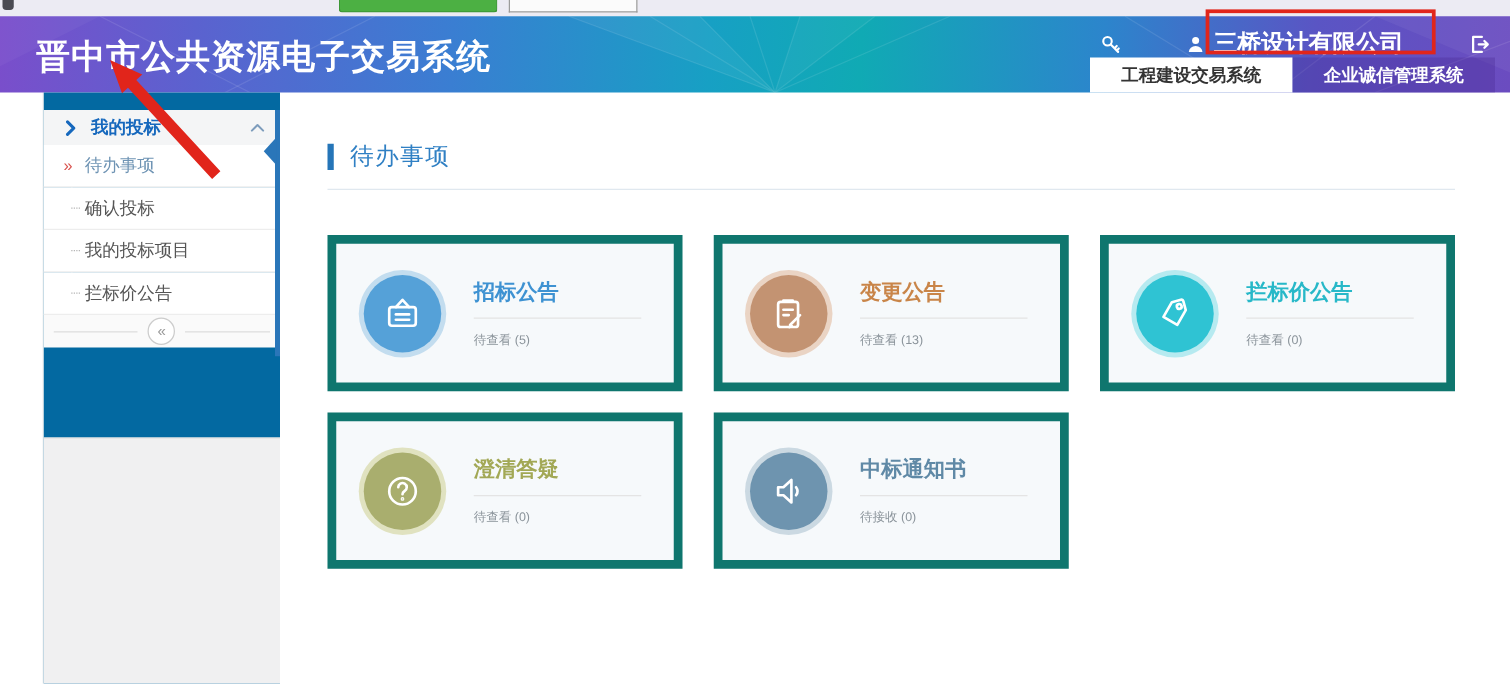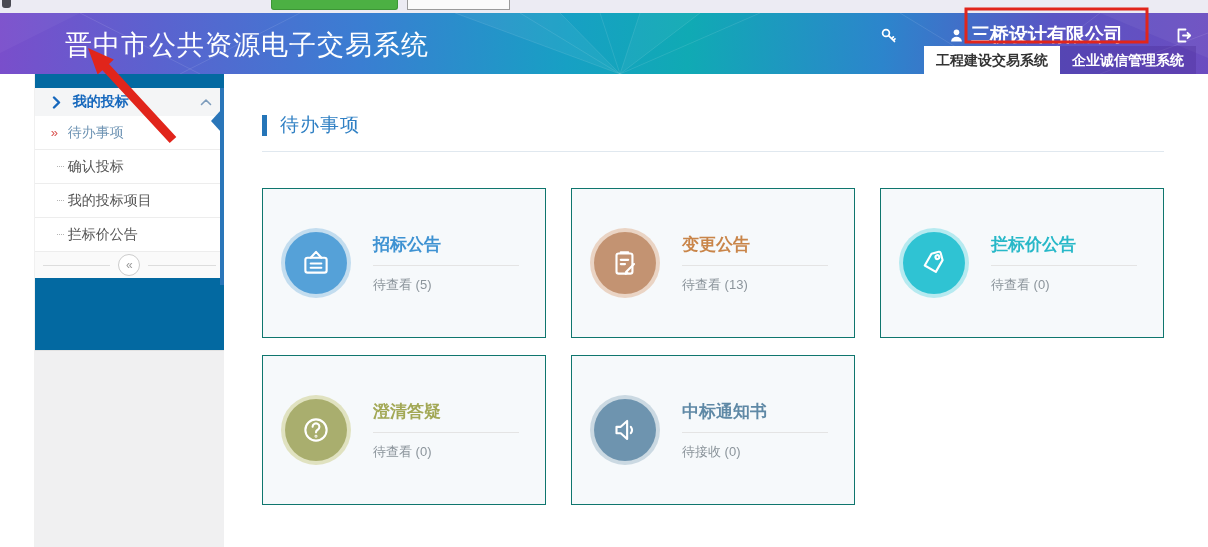--- a/index.html
+++ b/index.html
@@ -9,28 +9,28 @@
   
   .top-strip { position:relative; height:13px; background:#ecebf3; }
   .strip-glyph { position:absolute; left:2px; top:0; width:9px; height:8px; background:#4a4a52; border-radius:0 0 3px 3px; }
   .strip-green-btn { position:absolute; left:271px; top:0; width:127px; height:10px; background:#4cb043; border:1px solid #3d9636; border-top:none; border-radius:0 0 3px 3px; }
   .strip-box { position:absolute; left:407px; top:0; width:103px; height:10px; background:#fbfbfb; border:1px solid #9b9b9b; border-top:none; }
 
   
   .header { position:relative; height:61px;
     background:linear-gradient(93deg,#7a4ecb 0%,#5b62cf 13%,#3a7ed2 30%,#17a0c4 47%,#10aab4 57%,#2c85cc 73%,#5a55c4 87%,#6b4cc0 100%); }
   .facets { position:absolute; inset:0; width:100%; height:100%; pointer-events:none; }
-  .app-title { position:absolute; left:29px; top:14px; color:#fff; font-size:27px; font-weight:normal; letter-spacing:1px;margin-left:36px; }
+  .app-title { position:absolute; left:29px; top:14px; color:#fff; font-size:27px; font-weight:bold; letter-spacing:1px; }
 
   .header-actions { position:absolute; top:7px; right:16px; height:30px; display:flex; align-items:center; gap:26px; color:#fff; }
   .icon-btn { display:flex; align-items:center; justify-content:center; cursor:pointer; }
   .user-chip { display:flex; align-items:center; gap:7px; font-size:19px; color:#fff; cursor:pointer; padding:0 26px;font-weight:bold; }
 
   .tabs { position:absolute; right:12px; bottom:0; display:flex; height:28px; }
-  .tab { height:28px; line-height:28px; padding:0 12px; font-size:14px; font-weight:bold; cursor:pointer; }
+  .tab { height:28px; line-height:28px; padding:0 25px; font-size:14px; font-weight:bold; cursor:pointer; }
   .tab.active { background:#ffffff; color:#333; }
   .tab.inactive { background:rgba(74,42,150,0.35); color:#fff; }
 
   
   .main-wrap { display:flex; height:473px; }
   .gutter { width:35px; background:#fff; border-right:1px solid #f0f0f0; }
   .sidebar { position:relative; width:190px; background:#0369a1; }
   .side-bar-blue { position:absolute; right:0; top:14px; width:4px; height:197px; background:#2a76b9; }
   .active-arrow { position:absolute; right:3px; top:36px; width:0; height:0; border-top:11px solid transparent; border-bottom:11px solid transparent; border-right:10px solid #2a76b9; }
 
@@ -49,26 +49,26 @@
   .side-filler { position:absolute; left:0; right:0; bottom:0; top:276px; background:#f0f0f1; border-top:1px solid #e2e2e2; }
 
   
   .content { flex:1; background:#fff; padding:38px 44px 0 38px; }
   .page-title-row { display:flex; align-items:center; }
   .title-bar { width:5px; height:21px; background:#2575b8; margin-right:13px; }
   .page-title { color:#3080c4; font-size:19px; letter-spacing:1px; }
   .title-sep { border:none; border-top:1px solid #e0e8ef; margin-top:13px; }
 
   .cards { margin-top:36px; display:grid; grid-template-columns:repeat(3,284px); column-gap:25px; row-gap:17px; }
-  .card { height:150px; background:#f6f9fb; border:1px solid #0f766e; display:flex; align-items:center; padding:0 26px 0 22px; cursor:pointer; }
+  .card { height:125px; background:#f6f9fb; border:7px solid #0f766e; display:flex; align-items:center; padding:0 26px 0 22px; cursor:pointer; }
   .card-icon { flex:0 0 62px; width:62px; height:62px; border-radius:50%; background:var(--accent); box-shadow:0 0 0 4px var(--halo); display:flex; align-items:center; justify-content:center; }
   .card-text { flex:1; margin-left:26px; }
   .card-title { font-size:17px; font-weight:bold; color:var(--title-color); }
   .card-sep { border:none; border-top:1px solid #e4e4e4; margin:9px 0 10px 0; }
-  .card-sub { font-size:13px; color:#8b949b; }
+  .card-sub { font-size:10px; color:#8b949b; }
 
   
   .annotation-layer { position:absolute; inset:0; width:1208px; height:547px; pointer-events:none; z-index:50; }
 </style>
 </head>
 <body>
 
 <div class="top-strip">
   <div class="strip-glyph"></div>
   <div class="strip-green-btn"></div>

